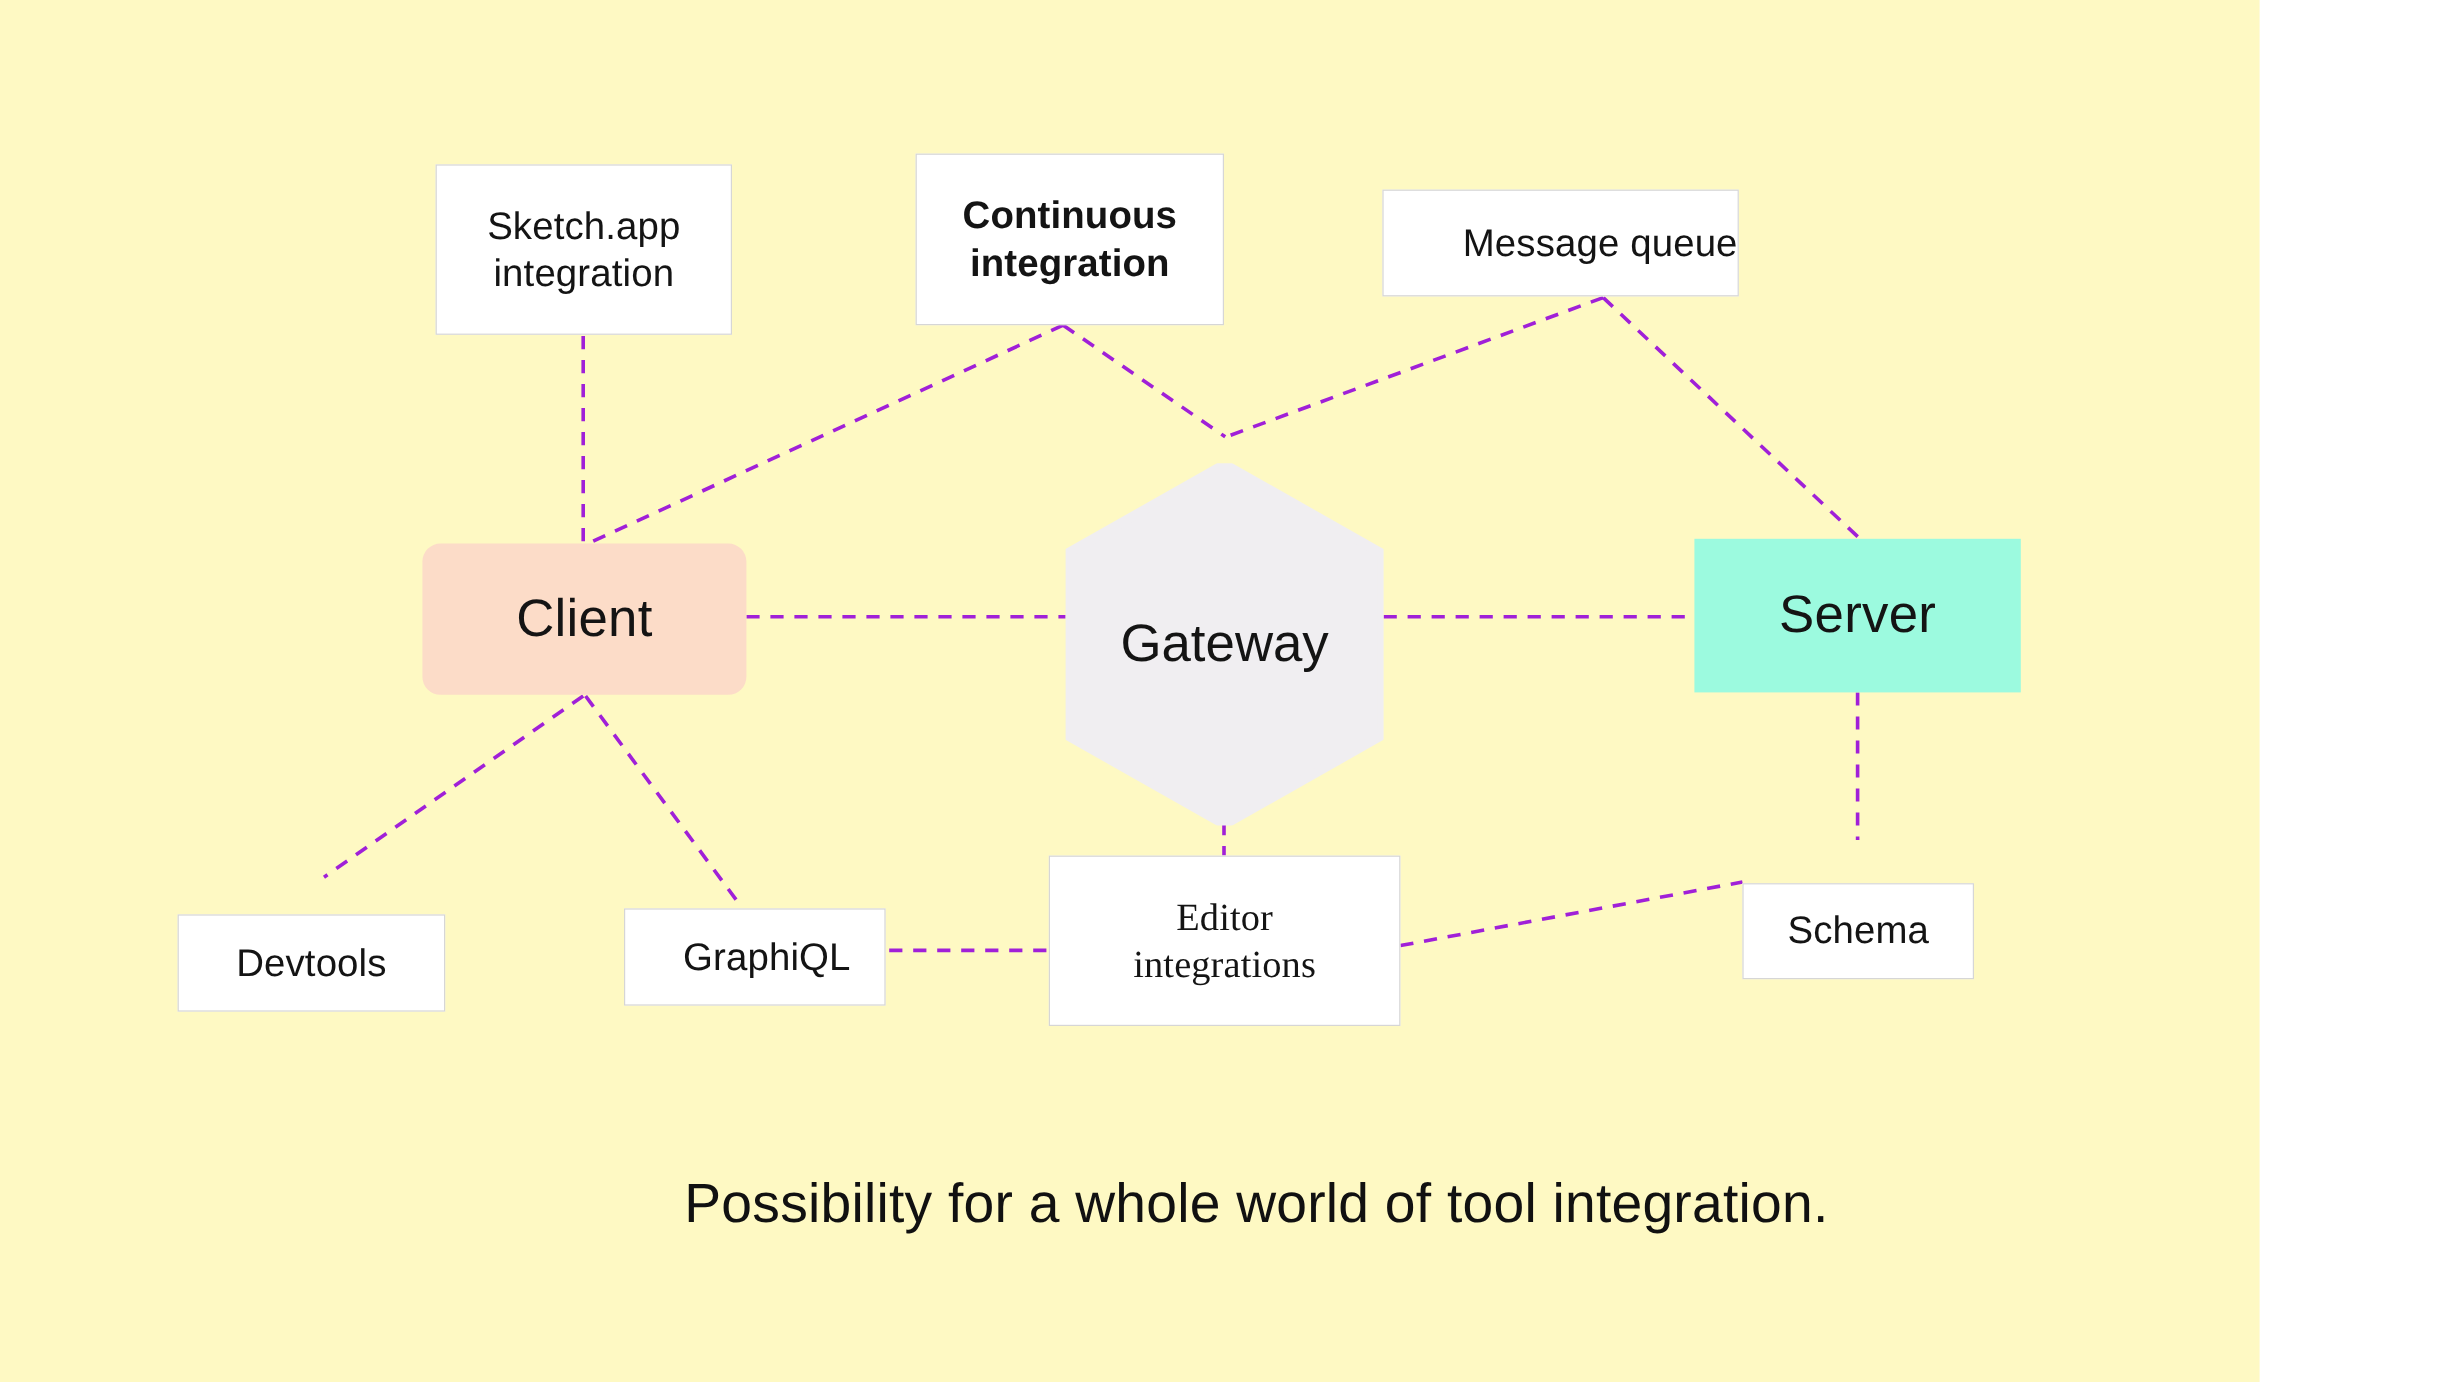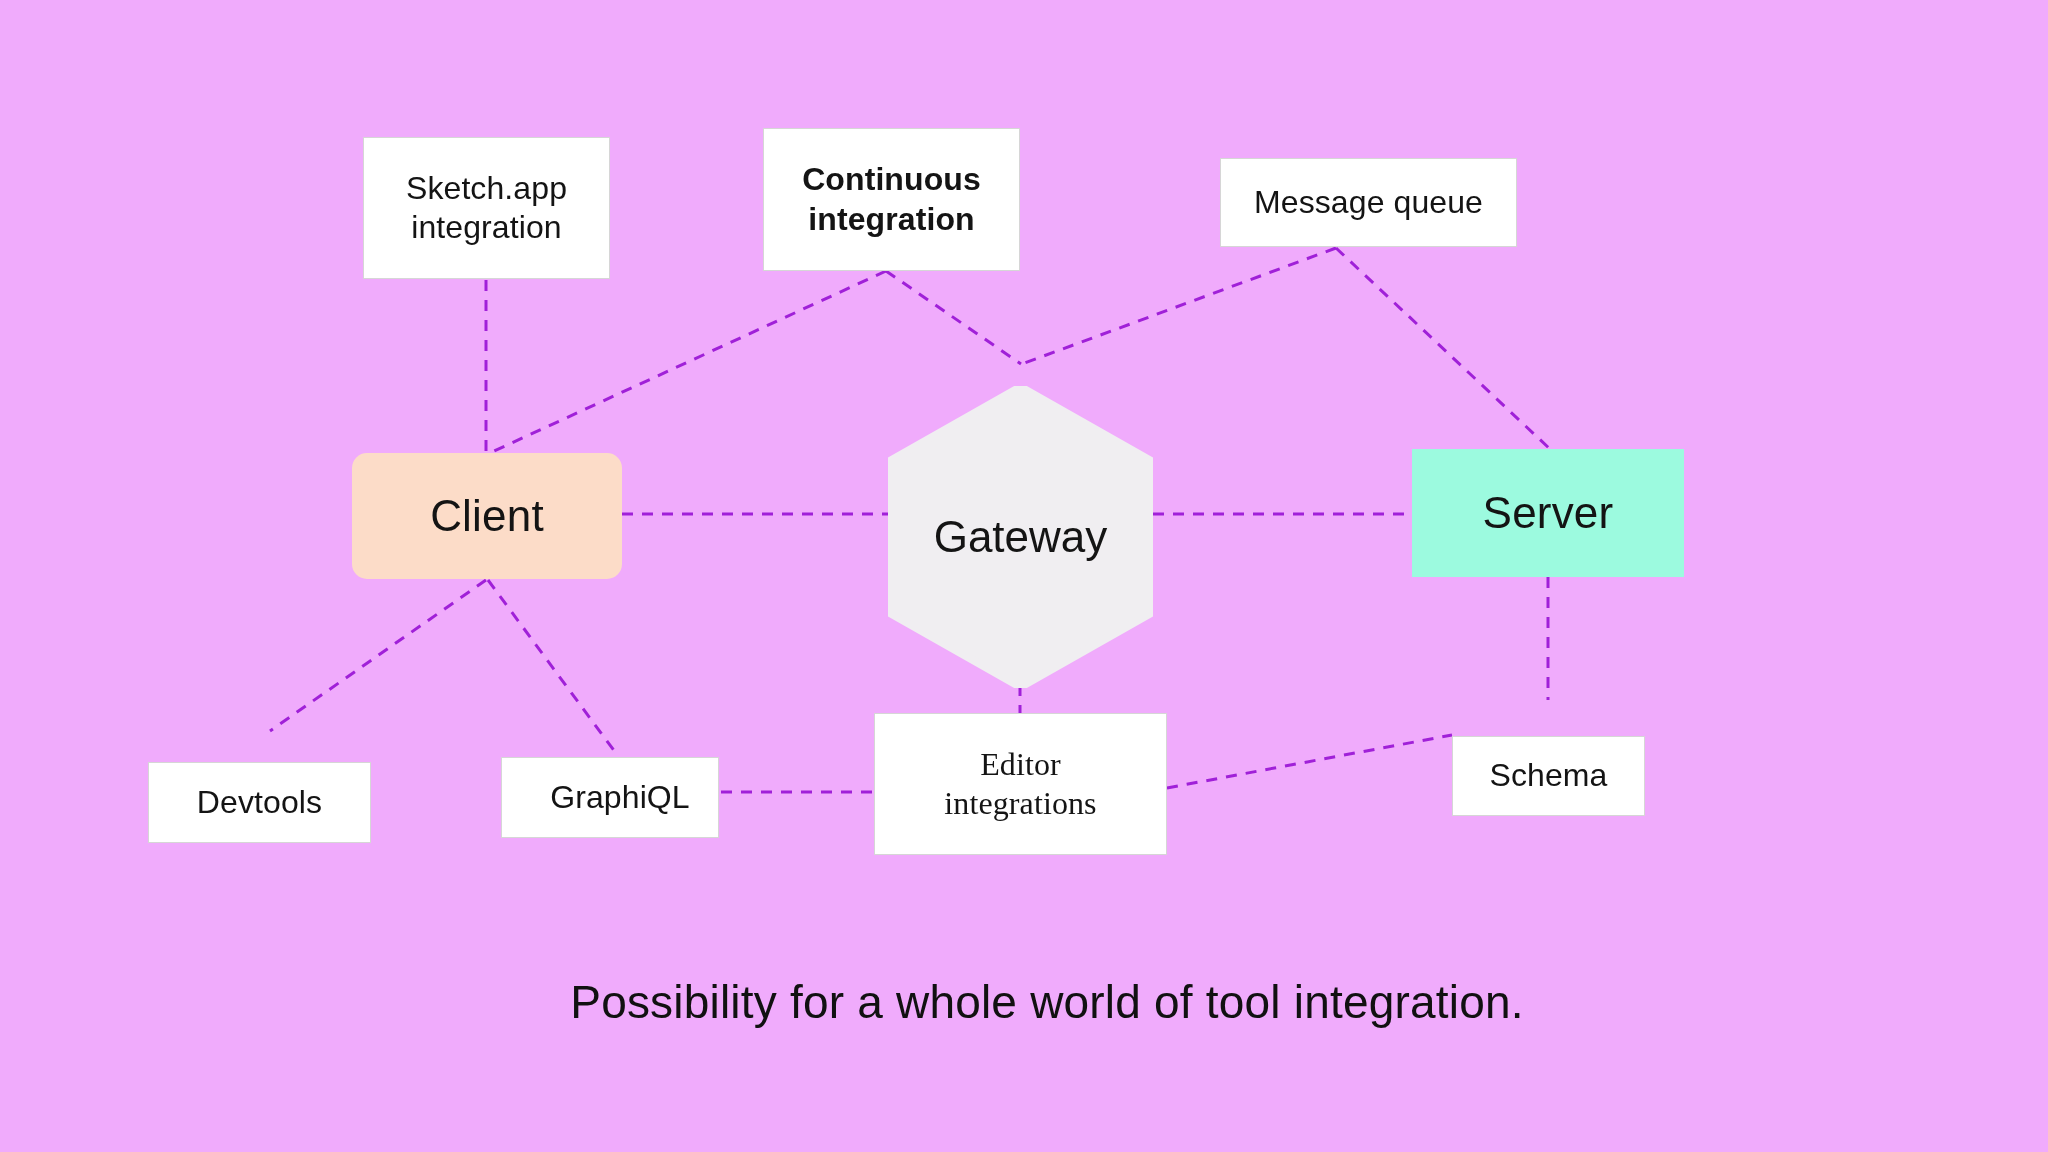--- a/index.html
+++ b/index.html
@@ -11,23 +11,23 @@
     width: 2048px;
     height: 1152px;
     overflow: hidden;
     font-family: "Liberation Sans", sans-serif;
     color: #111111;
     position: relative;
   }
   #stage {
     position: absolute;
     left: 0; top: 0;
-    width: 2048px;
+    width: 1883px;
     height: 1152px;
-    background: #f0abfc;
+    background: #fef9c3;
   }
   #edge-layer {
     position: absolute;
     left: 0; top: 0;
     width: 2048px;
     height: 1152px;
     pointer-events: none;
   }
   .node {
     position: absolute;
@@ -98,26 +98,26 @@
       <line x1="1020" y1="665" x2="1020" y2="713" stroke="#a020d8" stroke-width="3" stroke-dasharray="11 9" stroke-linecap="butt"></line>
       <line x1="721" y1="792" x2="874" y2="792" stroke="#a020d8" stroke-width="3" stroke-dasharray="11 9" stroke-linecap="butt"></line>
       <line x1="1167" y1="788" x2="1452" y2="735" stroke="#a020d8" stroke-width="3" stroke-dasharray="11 9" stroke-linecap="butt"></line>
       <line x1="1548" y1="577" x2="1548" y2="700" stroke="#a020d8" stroke-width="3" stroke-dasharray="11 9" stroke-linecap="butt"></line>
     </svg>
   <div id="node-layer">
       <div class="node plain-node" style="left: 363px; top: 137px; width: 247px; height: 142px;"><span>Sketch.app
 integration</span></div>
       <div class="node plain-node" style="left: 763px; top: 128px; width: 257px; height: 143px; font-weight: bold;"><span>Continuous
 integration</span></div>
-      <div class="node plain-node" style="left: 1220px; top: 158px; width: 297px; height: 89px;"><span>Message queue</span></div>
+      <div class="node plain-node" style="left: 1152px; top: 158px; width: 297px; height: 89px; justify-content: flex-end;"><span>Message queue</span></div>
       <div class="node primary-node" style="left: 352px; top: 453px; width: 270px; height: 126px; background: rgb(252, 220, 200); border-radius: 15px;"><span>Client</span></div>
       <div class="node hex-node" style="left: 888px; top: 386px; width: 265px; height: 302px;"><svg class="hex-shape" viewBox="0 0 265 302">
           <path d="M 132.5 1 L 264 75.5 L 264 226.5 L 132.5 301 L 1 226.5 L 1 75.5 Z" fill="#f0eef1" stroke="#f0eef1" stroke-linejoin="round" stroke-width="8"></path>
         </svg><span class="hex-label">Gateway</span></div>
       <div class="node primary-node" style="left: 1412px; top: 449px; width: 272px; height: 128px; background: rgb(156, 250, 223);"><span>Server</span></div>
       <div class="node plain-node" style="left: 148px; top: 762px; width: 223px; height: 81px;"><span>Devtools</span></div>
-      <div class="node plain-node" style="left: 501px; top: 757px; width: 218px; height: 81px; padding-left: 20px;"><span>GraphiQL</span></div>
+      <div class="node plain-node" style="left: 520px; top: 757px; width: 218px; height: 81px; padding-left: 20px;"><span>GraphiQL</span></div>
       <div class="node plain-node" style="left: 874px; top: 713px; width: 293px; height: 142px; font-family: Liberation Serif, serif;"><span>Editor
 integrations</span></div>
       <div class="node plain-node" style="left: 1452px; top: 700px; width: 193px; height: 80px; margin-top: 36px;"><span>Schema</span></div>
     </div>
   <div id="caption" style="top: 975px; padding-left: 23px;">Possibility for a whole world of tool integration.</div>
 </div>
 
 </body></html>

